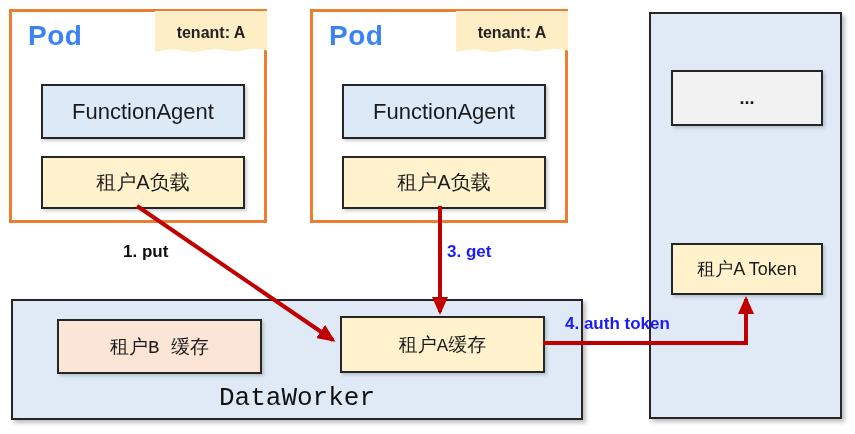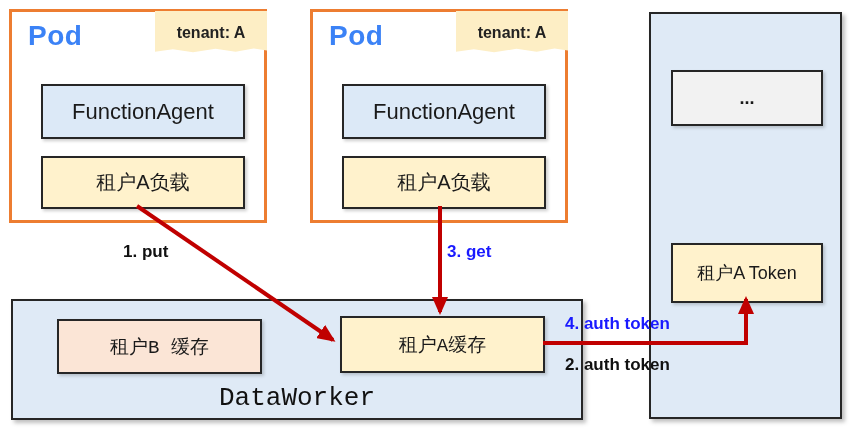--- a/index.html
+++ b/index.html
@@ -46,21 +46,21 @@
     font-size:25px;color:#111111;
   }
   .iam-box{
     position:absolute;left:20px;width:152px;box-sizing:border-box;
     border:2px solid #262626;
     display:flex;align-items:center;justify-content:center;
     font-size:18px;box-shadow:2px 2px 3px rgba(0,0,0,0.18);
   }
   .dots-box{top:56px;height:56px;background:#f2f2f2;font-weight:700;}
   .btoken-box{top:142px;height:53px;background:#fbe5d6;}
-  .atoken-box{top:229px;height:60px;background:#fff2cc;}
+  .atoken-box{top:229px;height:52px;background:#fff2cc;}
   
   .worker{
     position:absolute;left:11px;top:299px;width:572px;height:121px;
     background:#dfeaf6;border:2px solid #262626;box-sizing:border-box;
     box-shadow:3px 3px 4px rgba(0,0,0,0.25);
   }
   .worker-box{
     position:absolute;width:205px;box-sizing:border-box;
     border:2px solid #262626;
     display:flex;align-items:center;justify-content:center;
@@ -121,15 +121,14 @@
       </marker>
     </defs>
     <line x1="137" y1="206" x2="333" y2="340" stroke="#c00000" stroke-width="4" marker-end="url(#rhead)"></line>
     <line x1="440" y1="206" x2="440" y2="312" stroke="#c00000" stroke-width="4" marker-end="url(#rhead)"></line>
     <path d="M543,343 H746 V299" fill="none" stroke="#c00000" stroke-width="4" marker-end="url(#rhead)"></path>
   </svg>
 
   <div class="arrow-label lbl-black lbl-put">1. put</div>
   <div class="arrow-label lbl-blue lbl-get">3. get</div>
   <div class="arrow-label lbl-blue lbl-auth4">4. auth token</div>
-  <div class="arrow-label lbl-black lbl-auth2">2. auth token</div>
 
 </div>
 
 </body></html>

